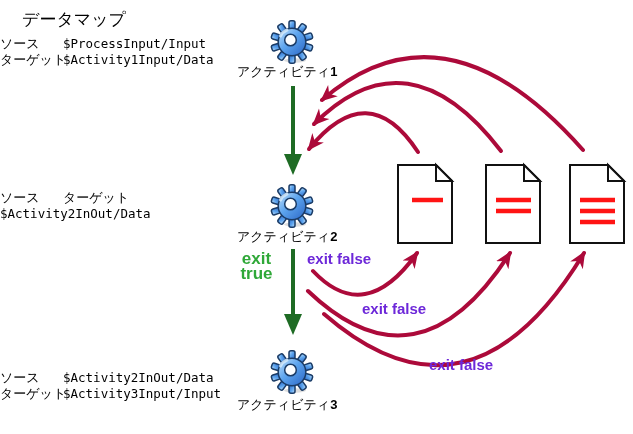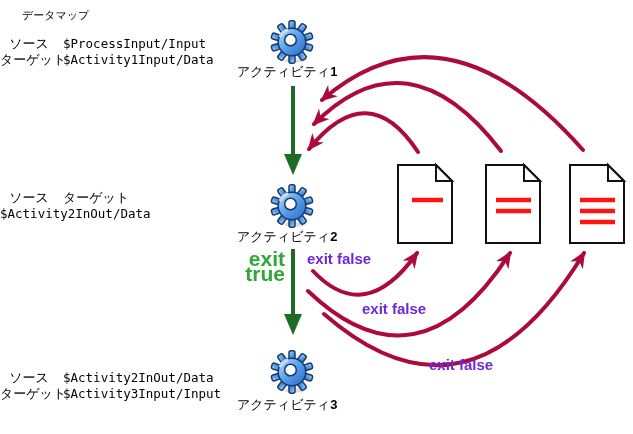--- a/index.html
+++ b/index.html
@@ -1,36 +1,36 @@
 <!DOCTYPE html>
 <html><head>
 <meta charset="utf-8">
 <style>
   html,body{margin:0;padding:0;background:#fff;}
   .stage{
     position:relative;width:633px;height:434px;background:#fff;overflow:hidden;
     font-family:"Liberation Sans",sans-serif;color:#000;
   }
   .layer{position:absolute;left:0;top:0;}
-  .title{position:absolute;left:22px;top:8px;font-size:11px;}
+  .title{position:absolute;left:22px;top:8px;font-size:17px;}
   .dm{
     position:absolute;display:grid;grid-template-columns:58px 1fr;column-gap:5px;
     font-size:13px;line-height:15.5px;white-space:nowrap;
   }
-  .dm .lab{text-align:center;font-family:Liberation Serif, serif;}
+  .dm .lab{text-align:left;font-family:Liberation Serif, serif;}
   .dm .val{font-family:"DejaVu Sans Mono","Liberation Mono",monospace;font-size:12.5px;}
   .dm1{left:0;top:36px;}
   .dm2{left:0;top:190px;}
   .dm3{left:0;top:370px;}
   .activity-label{position:absolute;width:110px;left:237px;font-size:13px;}
   .activity-label .num{font-weight:bold;}
   .al1{top:63px;} .al2{top:228px;} .al3{top:396px;}
   .exit-true{
-    position:absolute;left:228px;top:251px;width:57px;text-align:right;
-    color:#2FA838;font-weight:bold;font-size:21px;line-height:15px;
+    position:absolute;left:228px;top:251px;width:57px;text-align:center;
+    color:#2FA838;font-weight:bold;font-size:17px;line-height:15px;
   }
   .exit-false{position:absolute;color:#6d28d9;font-weight:bold;font-size:15px;white-space:nowrap;}
   .ef1{left:307px;top:250px;}
   .ef2{left:362px;top:300px;}
   .ef3{left:429px;top:356px;}
 </style>
 </head>
 <body>
 
 <div class="stage">

